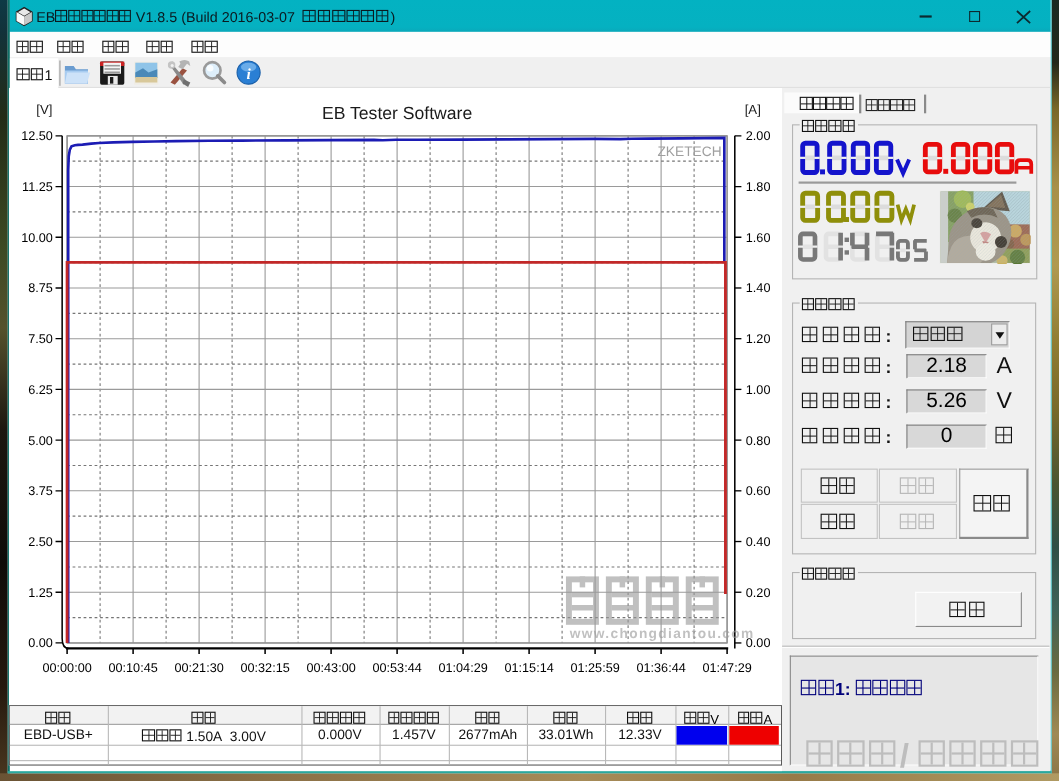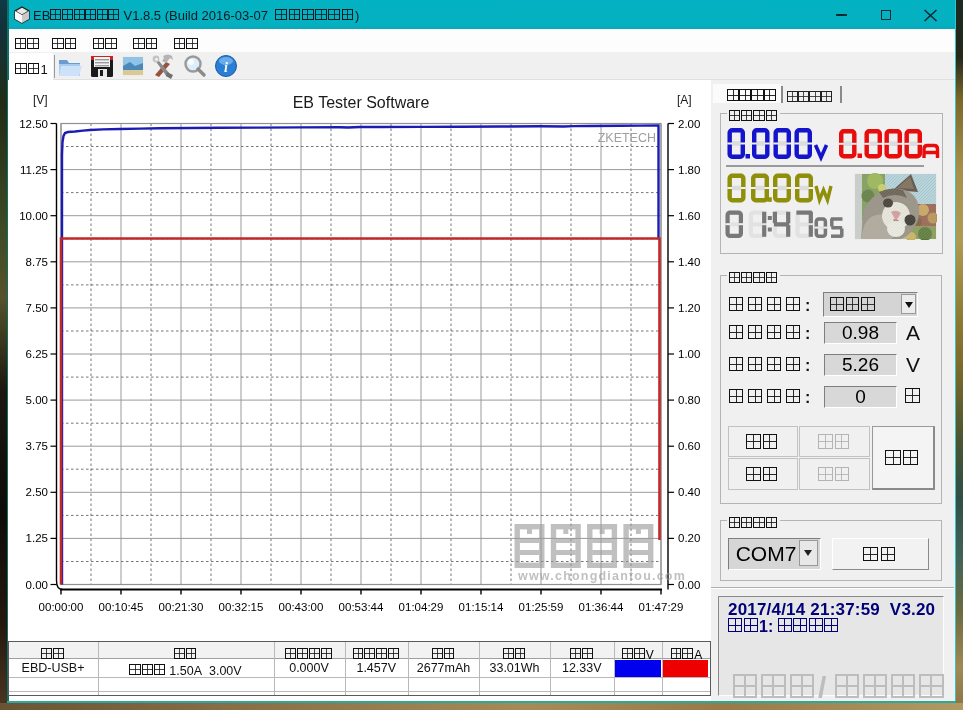--- a/index.html
+++ b/index.html
@@ -267,21 +267,21 @@
     <div class="abs" style="left:727px;top:269px;background:#f0f0f0;padding:0 2px;white-space:nowrap"><span class="g" style="--c:#111;width:11.2px;height:11.2px;border-width:0.8px;background-size:100% 0.8px,0.8px 100%;margin-right:1px;vertical-align:-0.02em;"></span><span class="g" style="--c:#111;width:11.2px;height:11.2px;border-width:0.8px;background-size:100% 0.8px,0.8px 100%;margin-right:1px;vertical-align:-0.02em;"></span><span class="g" style="--c:#111;width:11.2px;height:11.2px;border-width:0.8px;background-size:100% 0.8px,0.8px 100%;margin-right:1px;vertical-align:-0.02em;"></span><span class="g" style="--c:#111;width:11.2px;height:11.2px;border-width:0.8px;background-size:100% 0.8px,0.8px 100%;margin-right:1px;vertical-align:-0.02em;"></span></div>
     <div class="abs" style="left:729px;top:297px;white-space:nowrap"><span class="g" style="--c:#111;width:14.0px;height:14.0px;border-width:1.0px;background-size:100% 0.9px,0.9px 100%;margin-right:5px;vertical-align:-0.02em;"></span><span class="g" style="--c:#111;width:14.0px;height:14.0px;border-width:1.0px;background-size:100% 0.9px,0.9px 100%;margin-right:5px;vertical-align:-0.02em;"></span><span class="g" style="--c:#111;width:14.0px;height:14.0px;border-width:1.0px;background-size:100% 0.9px,0.9px 100%;margin-right:5px;vertical-align:-0.02em;"></span><span class="g" style="--c:#111;width:14.0px;height:14.0px;border-width:1.0px;background-size:100% 0.9px,0.9px 100%;margin-right:5px;vertical-align:-0.02em;"></span><span style="font-size:16px;color:#111;font-weight:bold">:</span></div>
     <div class="abs" style="left:729px;top:325px;white-space:nowrap"><span class="g" style="--c:#111;width:14.0px;height:14.0px;border-width:1.0px;background-size:100% 0.9px,0.9px 100%;margin-right:5px;vertical-align:-0.02em;"></span><span class="g" style="--c:#111;width:14.0px;height:14.0px;border-width:1.0px;background-size:100% 0.9px,0.9px 100%;margin-right:5px;vertical-align:-0.02em;"></span><span class="g" style="--c:#111;width:14.0px;height:14.0px;border-width:1.0px;background-size:100% 0.9px,0.9px 100%;margin-right:5px;vertical-align:-0.02em;"></span><span class="g" style="--c:#111;width:14.0px;height:14.0px;border-width:1.0px;background-size:100% 0.9px,0.9px 100%;margin-right:5px;vertical-align:-0.02em;"></span><span style="font-size:16px;color:#111;font-weight:bold">:</span></div>
     <div class="abs" style="left:729px;top:357px;white-space:nowrap"><span class="g" style="--c:#111;width:14.0px;height:14.0px;border-width:1.0px;background-size:100% 0.9px,0.9px 100%;margin-right:5px;vertical-align:-0.02em;"></span><span class="g" style="--c:#111;width:14.0px;height:14.0px;border-width:1.0px;background-size:100% 0.9px,0.9px 100%;margin-right:5px;vertical-align:-0.02em;"></span><span class="g" style="--c:#111;width:14.0px;height:14.0px;border-width:1.0px;background-size:100% 0.9px,0.9px 100%;margin-right:5px;vertical-align:-0.02em;"></span><span class="g" style="--c:#111;width:14.0px;height:14.0px;border-width:1.0px;background-size:100% 0.9px,0.9px 100%;margin-right:5px;vertical-align:-0.02em;"></span><span style="font-size:16px;color:#111;font-weight:bold">:</span></div>
     <div class="abs" style="left:729px;top:389px;white-space:nowrap"><span class="g" style="--c:#111;width:14.0px;height:14.0px;border-width:1.0px;background-size:100% 0.9px,0.9px 100%;margin-right:5px;vertical-align:-0.02em;"></span><span class="g" style="--c:#111;width:14.0px;height:14.0px;border-width:1.0px;background-size:100% 0.9px,0.9px 100%;margin-right:5px;vertical-align:-0.02em;"></span><span class="g" style="--c:#111;width:14.0px;height:14.0px;border-width:1.0px;background-size:100% 0.9px,0.9px 100%;margin-right:5px;vertical-align:-0.02em;"></span><span class="g" style="--c:#111;width:14.0px;height:14.0px;border-width:1.0px;background-size:100% 0.9px,0.9px 100%;margin-right:5px;vertical-align:-0.02em;"></span><span style="font-size:16px;color:#111;font-weight:bold">:</span></div>
     <div class="abs sunk2" style="left:823px;top:291.5px;width:95px;height:25px;background:#d4d4d4">
       <div class="abs" style="left:6px;top:4px;white-space:nowrap"><span class="g" style="--c:#111;width:13.5px;height:13.5px;border-width:0.9px;background-size:100% 0.8px,0.8px 100%;margin-right:2px;vertical-align:-0.02em;"></span><span class="g" style="--c:#111;width:13.5px;height:13.5px;border-width:0.9px;background-size:100% 0.8px,0.8px 100%;margin-right:2px;vertical-align:-0.02em;"></span><span class="g" style="--c:#111;width:13.5px;height:13.5px;border-width:0.9px;background-size:100% 0.8px,0.8px 100%;margin-right:2px;vertical-align:-0.02em;"></span></div>
       <div class="abs" style="left:77px;top:1px;width:15px;height:20px;background:#ececec;border:1px solid #9a9a9a"></div>
       <div class="abs" style="left:81px;top:9px;width:0;height:0;border-left:4.5px solid transparent;border-right:4.5px solid transparent;border-top:6px solid #111"></div>
     </div>
-    <div class="abs sunk2" style="left:824px;top:322px;width:73px;height:22px;background:#d8d8d8;text-align:center;font-size:19px;color:#000;line-height:20px">0.98</div>
+    <div class="abs sunk2" style="left:824px;top:322px;width:73px;height:22px;background:#d8d8d8;text-align:center;font-size:19px;color:#000;line-height:20px">2.18</div>
     <div class="abs" style="left:906px;top:321px;font-size:21px;color:#111">A</div>
     <div class="abs sunk2" style="left:824px;top:354px;width:73px;height:22px;background:#d8d8d8;text-align:center;font-size:19px;color:#000;line-height:20px">5.26</div>
     <div class="abs" style="left:906px;top:353px;font-size:21px;color:#111">V</div>
     <div class="abs sunk2" style="left:824px;top:386px;width:73px;height:22px;background:#d8d8d8;text-align:center;font-size:19px;color:#000;line-height:20px">0</div>
     <div class="abs" style="left:905px;top:388px"><span class="g" style="--c:#111;width:15.3px;height:15.3px;border-width:1.1px;background-size:100% 0.9px,0.9px 100%;margin-right:2px;vertical-align:-0.02em;"></span></div>
     <div class="abs" style="left:727.7px;top:426.4px;width:70px;height:30.5px;background:#f0f0f0;border:1px solid #c2c2c2;display:flex;align-items:center;justify-content:center">
       <span class="g" style="--c:#111;width:14.4px;height:14.4px;border-width:1.0px;background-size:100% 0.9px,0.9px 100%;margin-right:2px;vertical-align:-0.02em;"></span>
       <span class="g" style="--c:#111;width:14.4px;height:14.4px;border-width:1.0px;background-size:100% 0.9px,0.9px 100%;margin-right:2px;vertical-align:-0.02em;"></span>
     </div>
     <div class="abs" style="left:799px;top:426.4px;width:71px;height:30.5px;background:#f0f0f0;border:1px solid #c2c2c2;display:flex;align-items:center;justify-content:center">
@@ -295,33 +295,27 @@
     <div class="abs" style="left:799px;top:458.2px;width:71px;height:31.8px;background:#f0f0f0;border:1px solid #c2c2c2;display:flex;align-items:center;justify-content:center">
       <span class="g" style="--c:#b4b4b4;width:14.4px;height:14.4px;border-width:1.0px;background-size:100% 0.9px,0.9px 100%;margin-right:2px;vertical-align:-0.02em;"></span>
       <span class="g" style="--c:#b4b4b4;width:14.4px;height:14.4px;border-width:1.0px;background-size:100% 0.9px,0.9px 100%;margin-right:2px;vertical-align:-0.02em;"></span>
     </div>
     <div class="abs" style="left:871.5px;top:426.4px;width:63.5px;height:63.6px;background:#f4f4f4;border:1px solid #999;border-right:2px solid #8a8a8a;border-bottom:2px solid #8a8a8a;display:flex;align-items:center;justify-content:center">
       <span class="g" style="--c:#111;width:15.3px;height:15.3px;border-width:1.1px;background-size:100% 0.9px,0.9px 100%;margin-right:2px;vertical-align:-0.02em;"></span>
       <span class="g" style="--c:#111;width:15.3px;height:15.3px;border-width:1.1px;background-size:100% 0.9px,0.9px 100%;margin-right:2px;vertical-align:-0.02em;"></span>
     </div>
     <div class="abs grp" style="left:720px;top:520px;width:222px;height:61px"></div>
     <div class="abs" style="left:727px;top:514px;background:#f0f0f0;padding:0 2px;white-space:nowrap"><span class="g" style="--c:#111;width:11.2px;height:11.2px;border-width:0.8px;background-size:100% 0.8px,0.8px 100%;margin-right:1px;vertical-align:-0.02em;"></span><span class="g" style="--c:#111;width:11.2px;height:11.2px;border-width:0.8px;background-size:100% 0.8px,0.8px 100%;margin-right:1px;vertical-align:-0.02em;"></span><span class="g" style="--c:#111;width:11.2px;height:11.2px;border-width:0.8px;background-size:100% 0.8px,0.8px 100%;margin-right:1px;vertical-align:-0.02em;"></span><span class="g" style="--c:#111;width:11.2px;height:11.2px;border-width:0.8px;background-size:100% 0.8px,0.8px 100%;margin-right:1px;vertical-align:-0.02em;"></span></div>
-    <div class="abs sunk2" style="left:727.7px;top:538px;width:93px;height:32px;background:#d6d6d6">
-      <div class="abs" style="left:7px;top:3px;font-size:21px;color:#000">COM7</div>
-      <div class="abs" style="left:70px;top:1px;width:19px;height:26px;background:#e8e8e8;border:1px solid #999"></div>
-      <div class="abs" style="left:75px;top:11px;width:0;height:0;border-left:4.5px solid transparent;border-right:4.5px solid transparent;border-top:6px solid #222"></div>
-    </div>
     <div class="abs" style="left:832px;top:538px;width:97px;height:32px;background:#f2f2f2;border-top:1.5px solid #fff;border-left:1.5px solid #fff;border-right:1.5px solid #8a8a8a;border-bottom:1.5px solid #8a8a8a;display:flex;align-items:center;justify-content:center">
       <span class="g" style="--c:#111;width:14.4px;height:14.4px;border-width:1.0px;background-size:100% 0.9px,0.9px 100%;margin-right:3px;vertical-align:-0.02em;"></span>
       <span class="g" style="--c:#111;width:14.4px;height:14.4px;border-width:1.0px;background-size:100% 0.9px,0.9px 100%;margin-right:3px;vertical-align:-0.02em;"></span>
     </div>
     <div class="abs" style="left:711px;top:587px;width:243px;height:1px;background:#b0b0b0"></div>
     <div class="abs" style="left:711px;top:588px;width:243px;height:1px;background:#fff"></div>
     <div class="abs" style="left:718px;top:595.5px;width:226px;height:100px;background:#e6e6e6;border-top:1.5px solid #8a8a8a;border-left:1.5px solid #8a8a8a;border-bottom:1.5px solid #fdfdfd;border-right:1.5px solid #fdfdfd">
-      <div class="abs" style="left:9px;top:3px;font-size:17px;font-weight:bold;color:#00007a;letter-spacing:0.2px;white-space:nowrap">2017/4/14 21:37:59&nbsp; V3.20</div>
       <div class="abs" style="left:9px;top:21.5px;white-space:nowrap"><span class="g" style="--c:#00007a;width:14.0px;height:14.0px;border-width:1.1px;background-size:100% 1.0px,1.0px 100%;margin-right:1.5px;vertical-align:-0.02em;"></span><span class="g" style="--c:#00007a;width:14.0px;height:14.0px;border-width:1.1px;background-size:100% 1.0px,1.0px 100%;margin-right:1.5px;vertical-align:-0.02em;"></span><span style="font-size:16px;font-weight:bold;color:#00007a">1: </span><span class="g" style="--c:#00007a;width:14.0px;height:14.0px;border-width:1.1px;background-size:100% 1.0px,1.0px 100%;margin-right:1.5px;vertical-align:-0.02em;"></span><span class="g" style="--c:#00007a;width:14.0px;height:14.0px;border-width:1.1px;background-size:100% 1.0px,1.0px 100%;margin-right:1.5px;vertical-align:-0.02em;"></span><span class="g" style="--c:#00007a;width:14.0px;height:14.0px;border-width:1.1px;background-size:100% 1.0px,1.0px 100%;margin-right:1.5px;vertical-align:-0.02em;"></span><span class="g" style="--c:#00007a;width:14.0px;height:14.0px;border-width:1.1px;background-size:100% 1.0px,1.0px 100%;margin-right:1.5px;vertical-align:-0.02em;"></span></div>
     </div>
     <svg class="abs" style="left:711px;top:105px" width="244" height="145" viewBox="0 0 244 145">
       <rect x="18.7" y="25.2" width="13.1" height="26.6" rx="2.5" fill="none" stroke="#dcdcdc" stroke-width="4.4"></rect>
       <rect x="17.7" y="36.3" width="15.1" height="4.4" rx="1" fill="#dcdcdc"></rect>
       <rect x="18.7" y="25.2" width="13.1" height="26.6" rx="2.5" fill="none" stroke="#1414cc" stroke-width="4.4"></rect>
       <rect x="16.3" y="37.5" width="5.0" height="2" fill="#f0f0f0"></rect>
       <rect x="29.2" y="37.5" width="5.0" height="2" fill="#f0f0f0"></rect>
       <rect x="43.2" y="25.2" width="13.1" height="26.6" rx="2.5" fill="none" stroke="#dcdcdc" stroke-width="4.4"></rect>
       <rect x="42.2" y="36.3" width="15.1" height="4.4" rx="1" fill="#dcdcdc"></rect>

